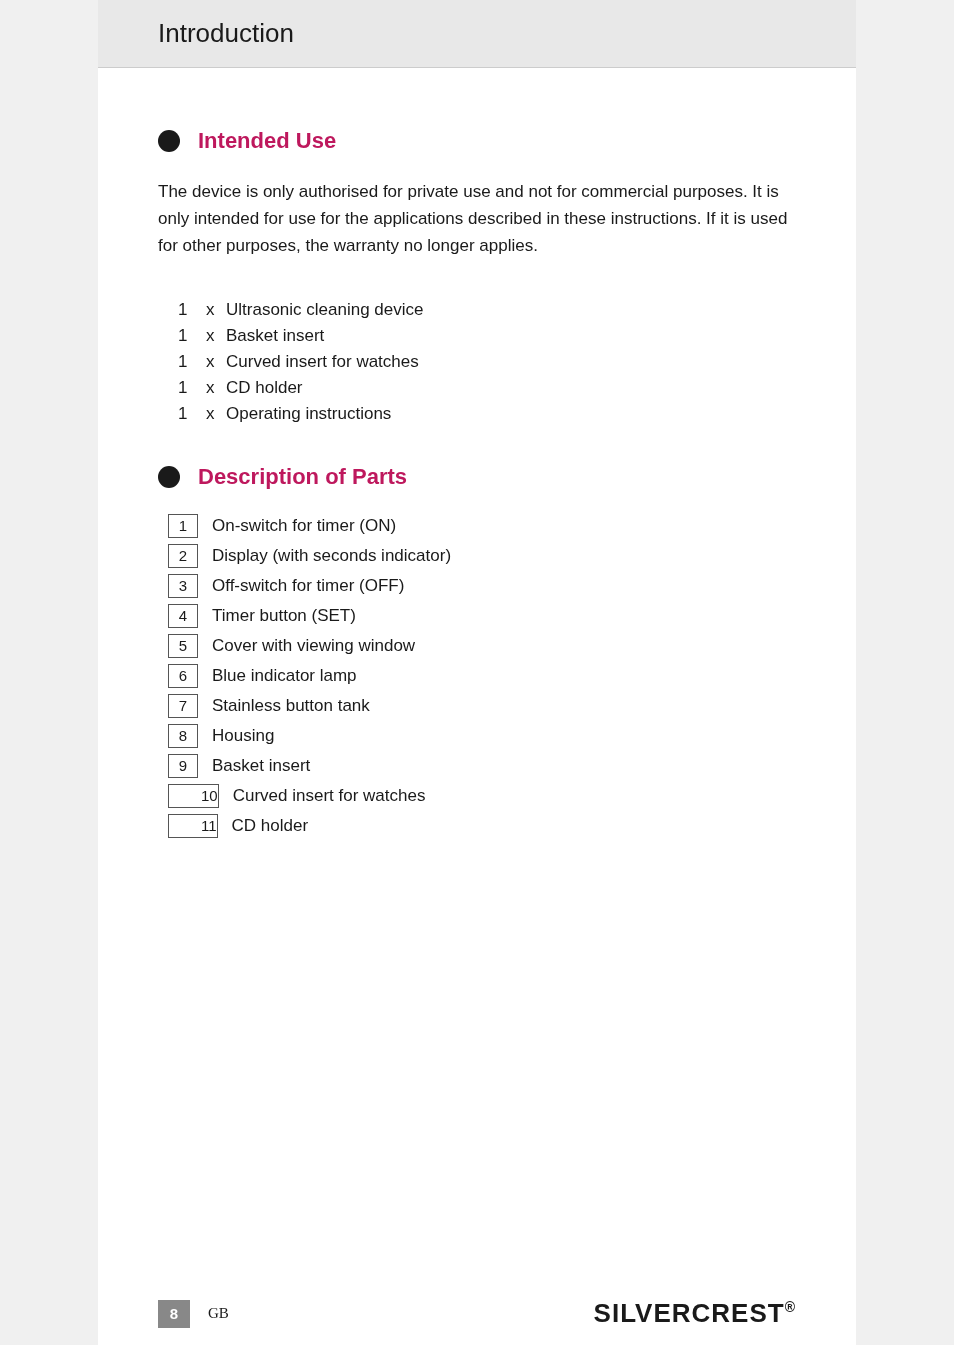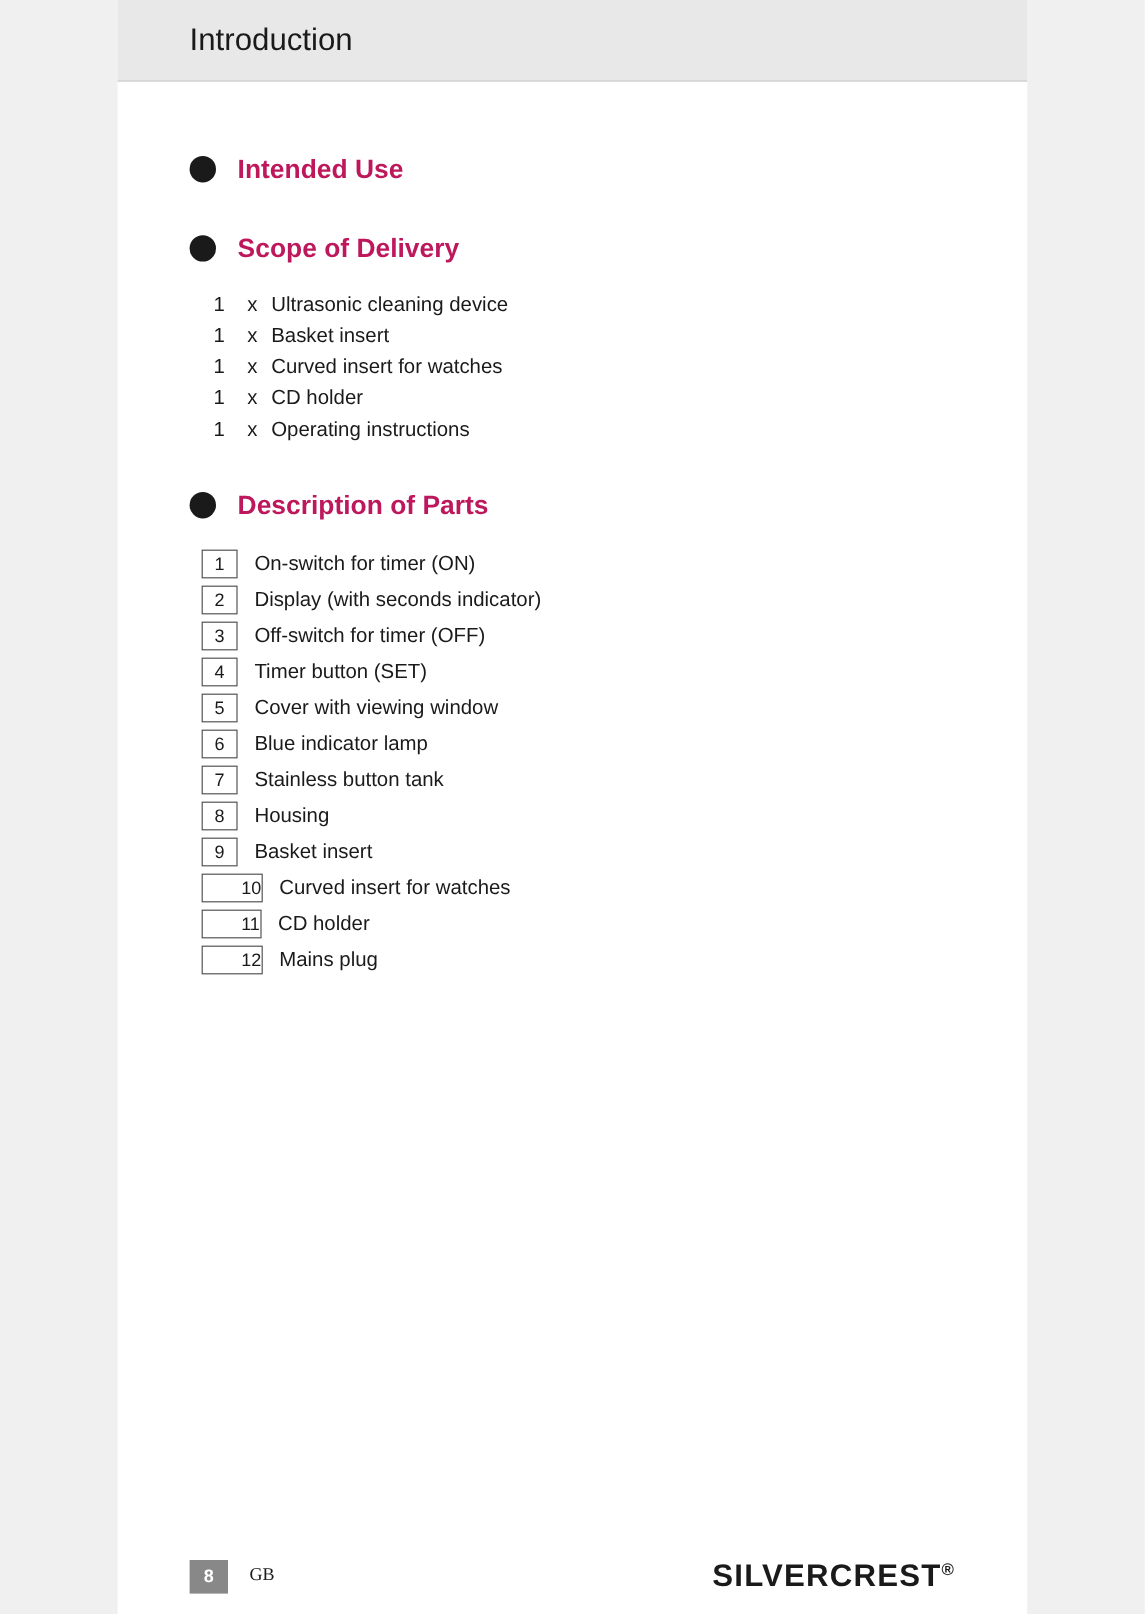--- a/index.html
+++ b/index.html
@@ -196,27 +196,24 @@
     <span class="header-title">Introduction</span>
   </div>
 
   <div class="content">
 
     <div class="section">
       <div class="section-heading">
         <div class="bullet-circle"></div>
         <span class="section-title">Intended Use</span>
       </div>
+      <p class="body-text">The device is only authorised for private use and not for commercial purposes. It is only intended for use for the applications described in these instructions. If it is used for other purposes, the warranty no longer applies.</p>
     </div>
 
     <div class="section">
-      <div class="section-heading">
-        <div class="bullet-circle"></div>
-        <span class="section-title">Scope of Delivery</span>
-      </div>
       <ul class="delivery-list">
         <li>
           <span class="delivery-qty">1</span>
           <span class="delivery-x">x</span>
           <span>Ultrasonic cleaning device</span>
         </li>
         <li>
           <span class="delivery-qty">1</span>
           <span class="delivery-x">x</span>
           <span>Basket insert</span>
@@ -282,24 +279,20 @@
           <span>Basket insert</span>
         </li>
         <li>
           <span class="part-number-box wide">10</span>
           <span>Curved insert for watches</span>
         </li>
         <li>
           <span class="part-number-box wide">11</span>
           <span>CD holder</span>
         </li>
-        <li>
-          <span class="part-number-box wide">12</span>
-          <span>Mains plug</span>
-        </li>
       </ul>
     </div>
 
   </div>
 
   <div class="footer">
     <div class="footer-page-num">
       <span class="footer-page-box">8</span>
       <span class="footer-lang">GB</span>
     </div>

